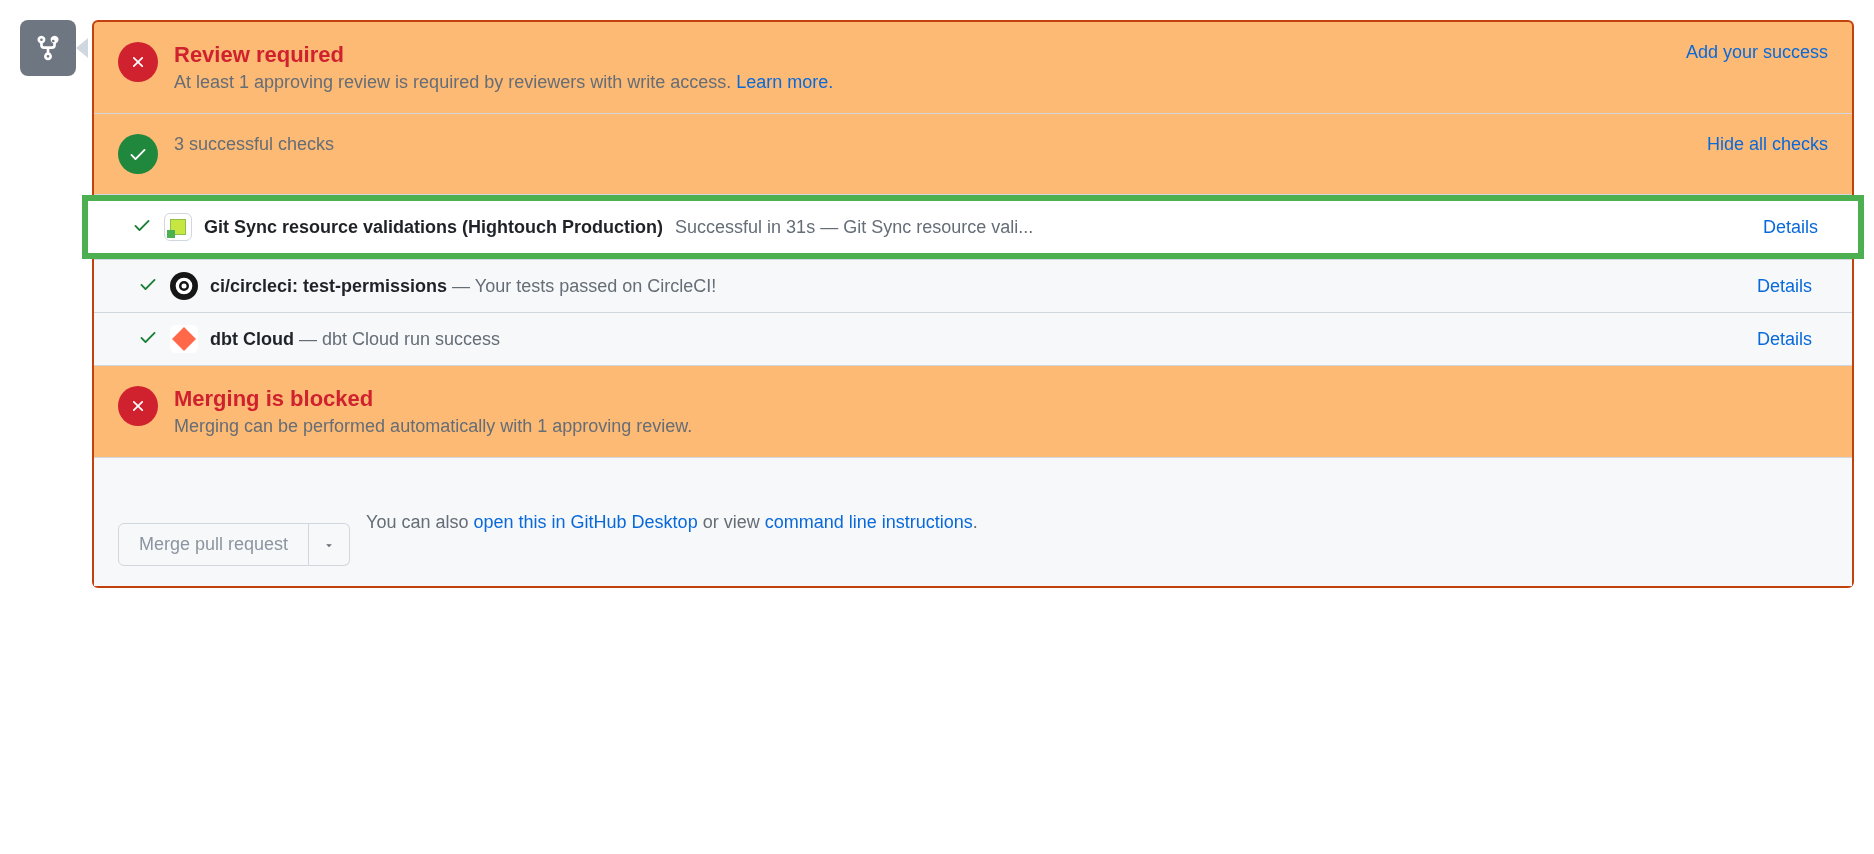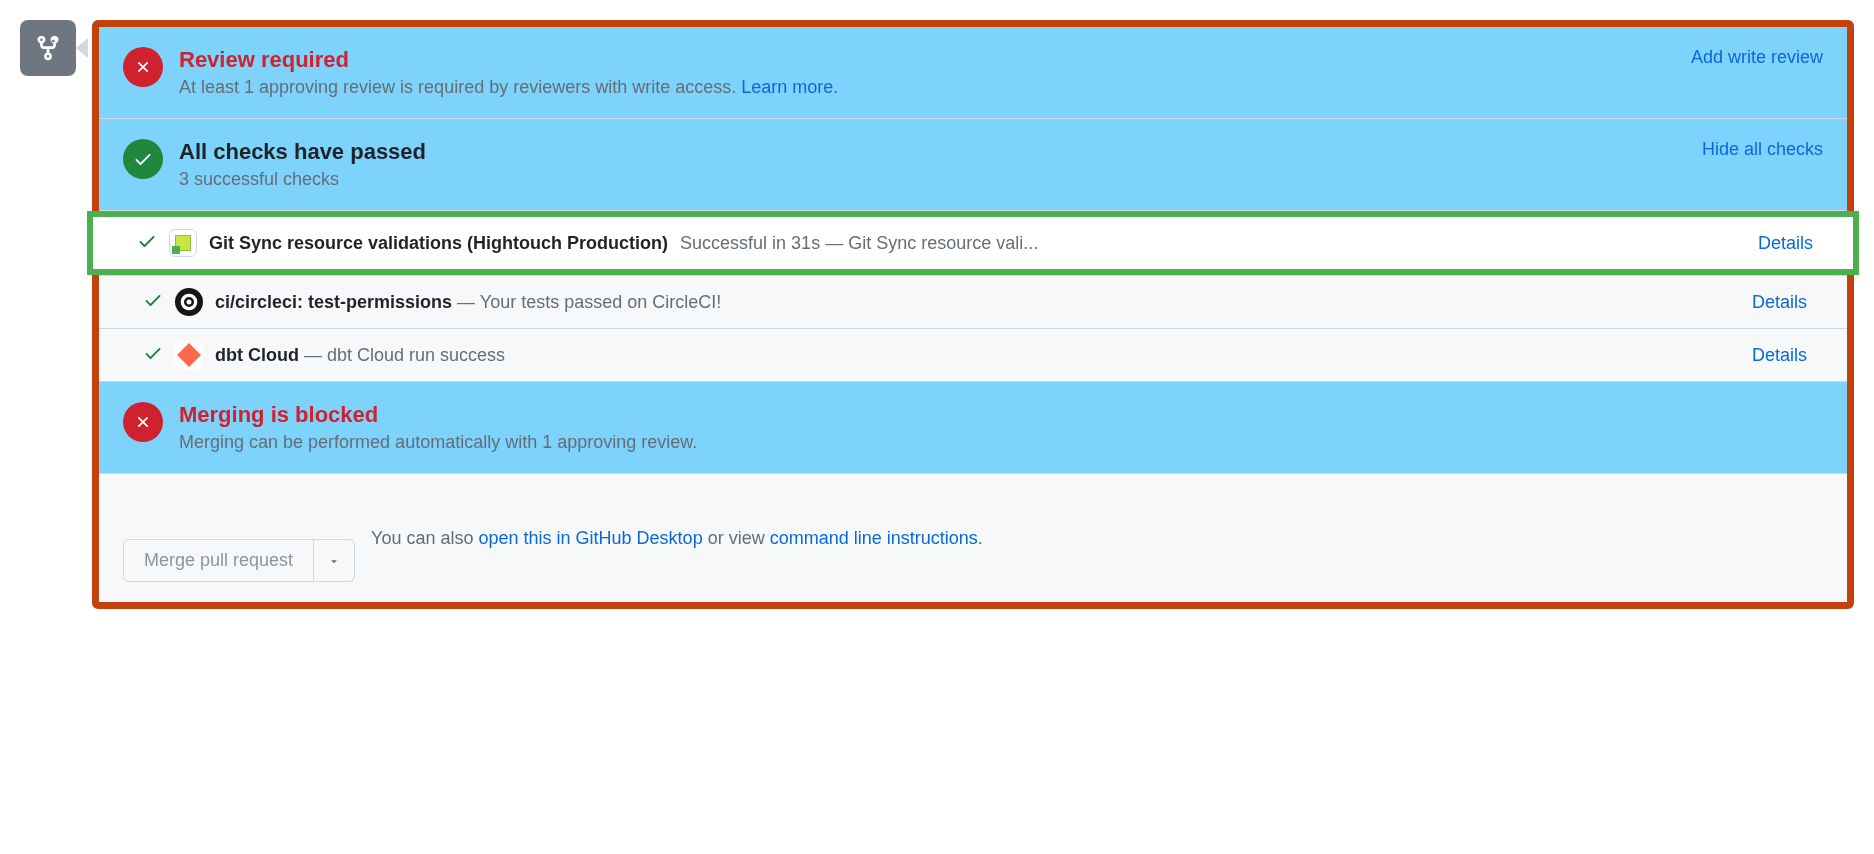--- a/index.html
+++ b/index.html
@@ -35,23 +35,23 @@
       right: -12px;
       top: 18px;
       width: 0;
       height: 0;
       border-top: 10px solid transparent;
       border-bottom: 10px solid transparent;
       border-right: 12px solid #d0d7de;
     }
     .merge-panel {
       flex: 1;
-      border: 7px solid #c2410c;
+      border: 2px solid #c2410c;
       border-radius: 6px;
-      background: #7dd3fc;
+      background: #fdba74;
     }
     .section {
       padding: 20px 24px;
       border-bottom: 1px solid #d0d7de;
       display: flex;
       align-items: flex-start;
       gap: 16px;
     }
     .section:last-child {
       border-bottom: none;
@@ -251,35 +251,34 @@
         </svg>
       </div>
       <div class="section-content">
         <div class="section-header">
           <div>
             <div class="section-title red">Review required</div>
             <div class="section-subtitle">
               <span>At least 1 approving review is required by reviewers with write access. </span><a class="link">Learn more.</a>
             </div>
           </div>
-          <a class="action-link">Add write review</a>
+          <a class="action-link">Add your success</a>
         </div>
       </div>
     </div>
 
     <div class="section">
       <div class="status-icon green">
         <svg width="20" height="20" viewBox="0 0 16 16" fill="#ffffff">
           <path d="M13.78 4.22a.75.75 0 0 1 0 1.06l-7.25 7.25a.75.75 0 0 1-1.06 0L2.22 9.28a.751.751 0 0 1 .018-1.042.751.751 0 0 1 1.042-.018L6 10.94l6.72-6.72a.75.75 0 0 1 1.06 0Z"></path>
         </svg>
       </div>
       <div class="section-content">
         <div class="section-header">
           <div>
-            <div class="section-title black">All checks have passed</div>
             <div class="section-subtitle">3 successful checks</div>
           </div>
           <a class="action-link">Hide all checks</a>
         </div>
       </div>
     </div>
 
     <div class="checks-list">
       <div class="check-row highlighted">
         <div class="check-status">

